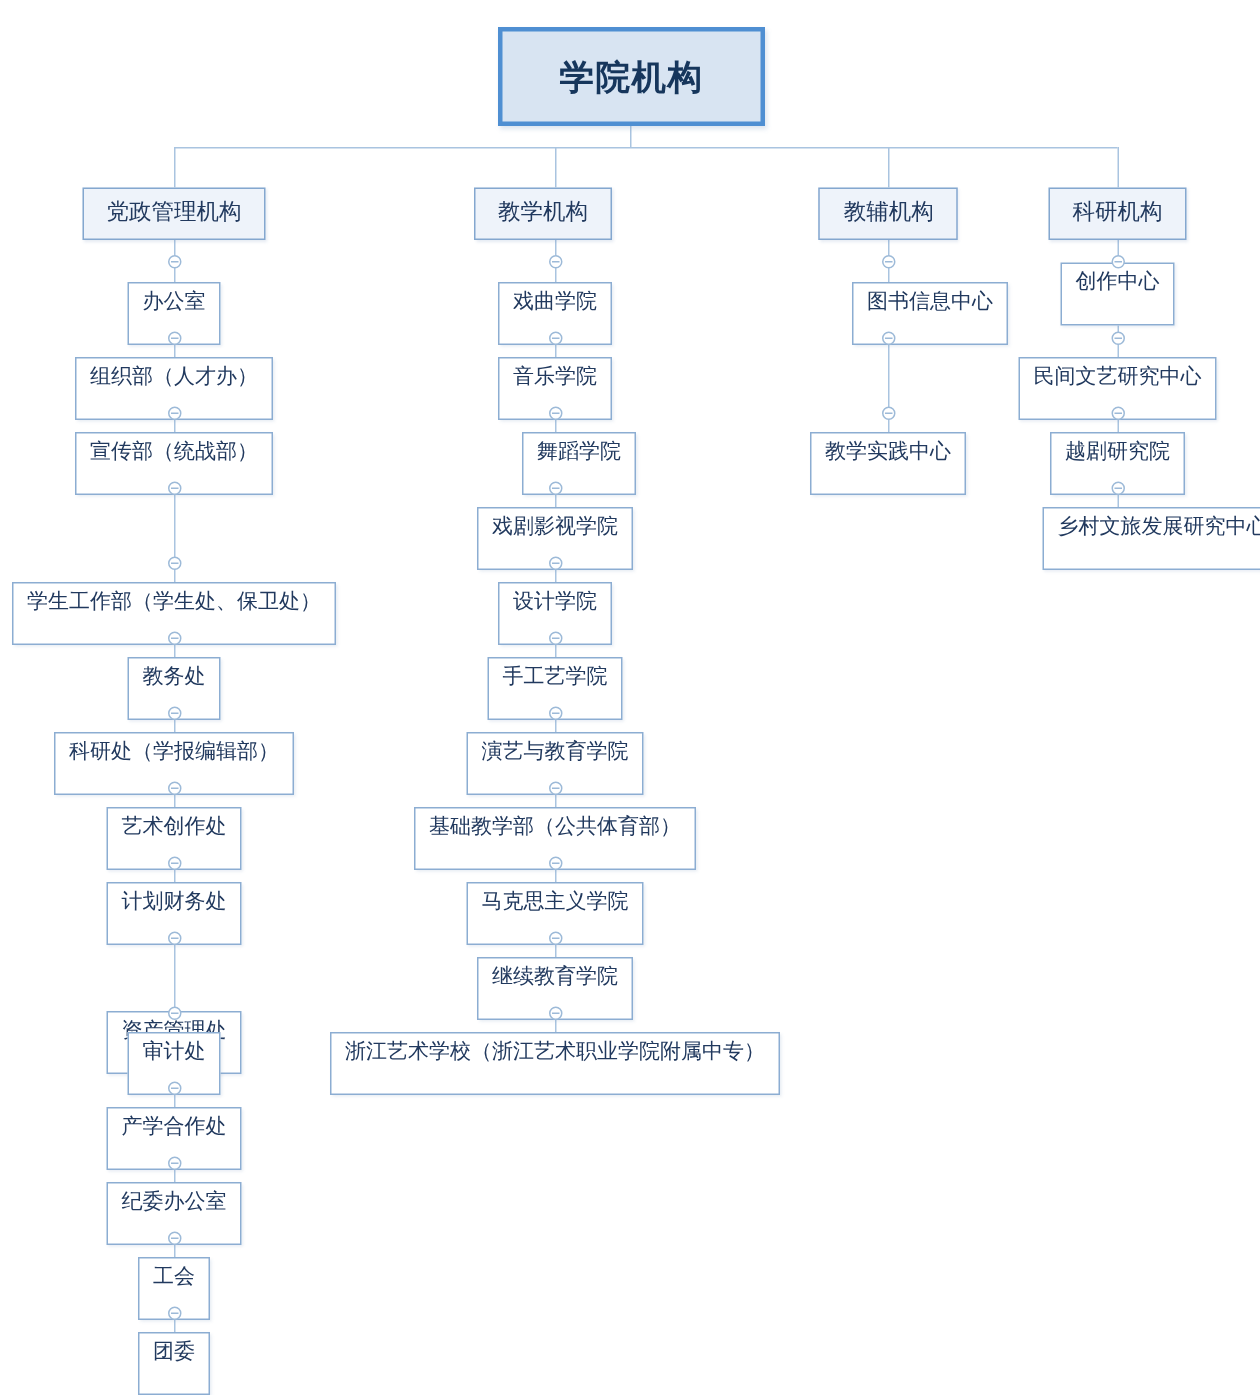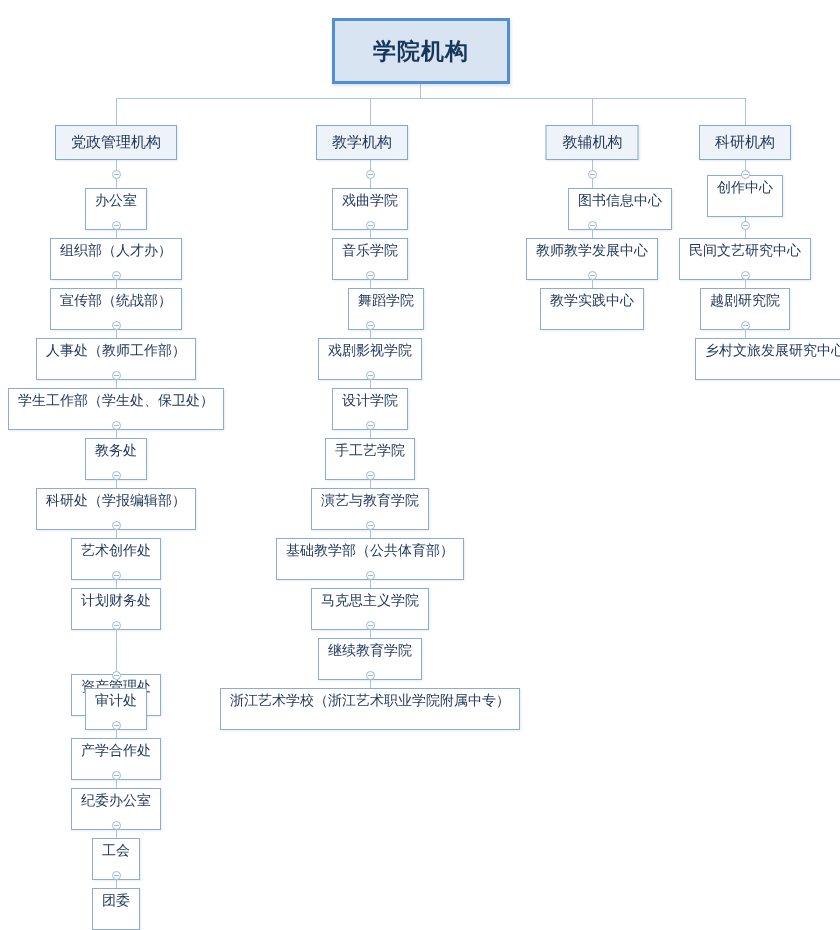--- a/index.html
+++ b/index.html
@@ -86,21 +86,20 @@
 
 <div class="line" style="left: 115.5px; top: 98px; width: 1px; height: 27px;"></div>
     <div class="box header" style="left: 116px; top: 125px;">党政管理机构</div>
     <div class="line" style="left: 115.5px; top: 160px; width: 1px; height: 728px;"></div>
     <div class="box node" style="left: 116px; top: 188px;">办公室</div>
     <div class="toggle" style="left: 111.5px; top: 169.5px;"></div>
     <div class="box node" style="left: 116px; top: 238px;">组织部（人才办）</div>
     <div class="toggle" style="left: 111.5px; top: 221px;"></div>
     <div class="box node" style="left: 116px; top: 288px;">宣传部（统战部）</div>
     <div class="toggle" style="left: 111.5px; top: 271px;"></div>
-    <div class="box node" style="left: 116px; top: 338px;">人事处（教师工作部）</div>
     <div class="toggle" style="left: 111.5px; top: 321px;"></div>
     <div class="box node" style="left: 116px; top: 388px;">学生工作部（学生处、保卫处）</div>
     <div class="toggle" style="left: 111.5px; top: 371px;"></div>
     <div class="box node" style="left: 116px; top: 438px;">教务处</div>
     <div class="toggle" style="left: 111.5px; top: 421px;"></div>
     <div class="box node" style="left: 116px; top: 488px;">科研处（学报编辑部）</div>
     <div class="toggle" style="left: 111.5px; top: 471px;"></div>
     <div class="box node" style="left: 116px; top: 538px;">艺术创作处</div>
     <div class="toggle" style="left: 111.5px; top: 521px;"></div>
     <div class="box node" style="left: 116px; top: 588px;">计划财务处</div>
@@ -140,21 +139,20 @@
     <div class="toggle" style="left: 365.5px; top: 571px;"></div>
     <div class="box node" style="left: 370px; top: 638px;">继续教育学院</div>
     <div class="toggle" style="left: 365.5px; top: 621px;"></div>
     <div class="box node" style="left: 370px; top: 688px;">浙江艺术学校（浙江艺术职业学院附属中专）</div>
     <div class="toggle" style="left: 365.5px; top: 671px;"></div>
     <div class="line" style="left: 591.5px; top: 98px; width: 1px; height: 27px;"></div>
     <div class="box header" style="left: 592px; top: 125px; padding-left: 16px;">教辅机构</div>
     <div class="line" style="left: 591.5px; top: 160px; width: 1px; height: 128px;"></div>
     <div class="box node" style="left: 620px; top: 188px;">图书信息中心</div>
     <div class="toggle" style="left: 587.5px; top: 169.5px;"></div>
-    <div class="box node" style="left: 592px; top: 238px;">教师教学发展中心</div>
     <div class="toggle" style="left: 587.5px; top: 221px;"></div>
     <div class="box node" style="left: 592px; top: 288px;">教学实践中心</div>
     <div class="toggle" style="left: 587.5px; top: 271px;"></div>
     <div class="line" style="left: 744.5px; top: 98px; width: 1px; height: 27px;"></div>
     <div class="box header" style="left: 745px; top: 125px;">科研机构</div>
     <div class="line" style="left: 744.5px; top: 160px; width: 1px; height: 178px;"></div>
     <div class="box node" style="left: 745px; top: 175px;">创作中心</div>
     <div class="toggle" style="left: 740.5px; top: 169.5px;"></div>
     <div class="box node" style="left: 745px; top: 238px;">民间文艺研究中心</div>
     <div class="toggle" style="left: 740.5px; top: 221px;"></div>

